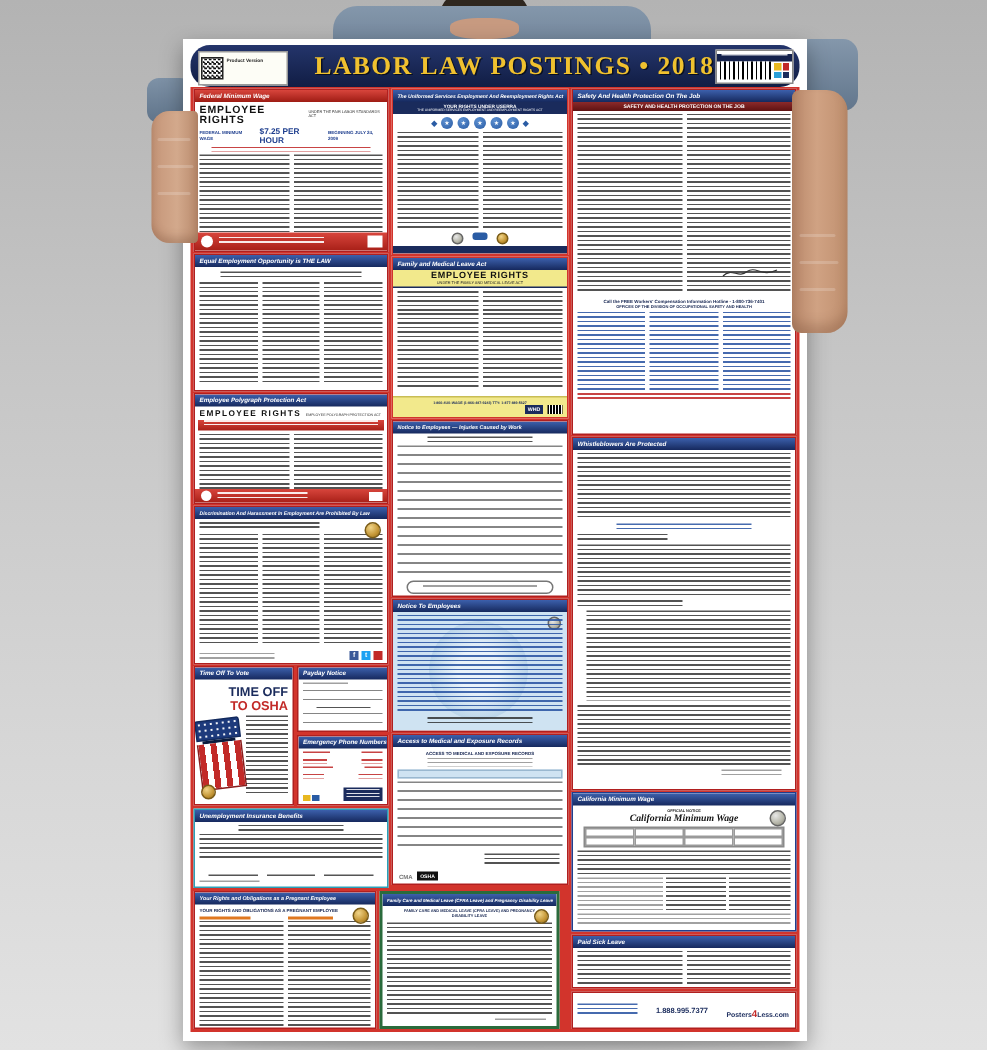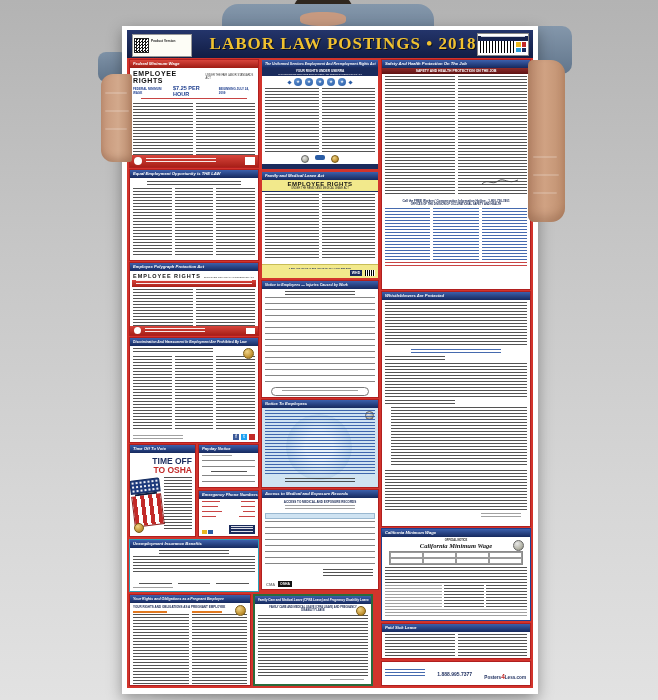--- a/index.html
+++ b/index.html
@@ -18,21 +18,21 @@
   .cuff-r{position:absolute;left:530px;top:26px;width:42px;height:48px;background:linear-gradient(180deg,#8497ab,#62768c);border-radius:10px;}
   .arm-r{position:absolute;left:528px;top:60px;width:37px;height:162px;z-index:5;
          background:linear-gradient(90deg,#b9886a,#d0a283 45%,#c0906f);border-radius:5px 14px 14px 6px;
          box-shadow:inset 0 -6px 8px rgba(90,50,30,.25);}
   .finger{position:absolute;background:rgba(255,255,255,.18);height:2px;border-radius:2px;}
   .floor-shadow{position:absolute;left:150px;top:688px;width:380px;height:12px;background:rgba(0,0,0,.10);border-radius:50%;filter:blur(3px);}
   
   .poster{position:absolute;left:122px;top:26px;width:416px;height:668px;background:#fff;z-index:2;
           box-shadow:0 5px 14px rgba(0,0,0,.35);}
   .poster-inner{position:absolute;left:5px;top:4px;width:406px;height:660px;}
-  .masthead{position:absolute;left:0;top:0;width:406px;height:28px;background:linear-gradient(180deg,#24356b,#111d44);}
+  .masthead{position:absolute;left:0;top:0;width:406px;height:28px;background:linear-gradient(180deg,#24356b,#111d44);border-radius:13px;}
   .masthead-title{position:absolute;left:66px;top:2px;width:300px;height:24px;line-height:24px;text-align:center;
       font-family:"Liberation Serif",serif;font-weight:bold;font-size:17px;letter-spacing:1px;color:#f0c12f;
       text-shadow:1px 1px 0 rgba(0,0,0,.6);white-space:nowrap;}
   .prod-label{position:absolute;left:5px;top:4px;width:56px;height:19px;background:#fdfdf6;border:1px solid #999;display:flex;align-items:center;gap:2px;padding:1px;}
   .qr{width:13px;height:13px;border:1px solid #222;
       background:repeating-conic-gradient(#111 0% 25%,#fff 0% 50%);background-size:3px 3px;}
   .prod-txt{flex:1;overflow:hidden;}
   .prod-l1{font-size:3.2px;font-weight:bold;color:#222;line-height:4px;white-space:nowrap;}
   .prod-l2{font-size:2.6px;color:#333;line-height:3.5px;white-space:nowrap;}
   .barcode-box{position:absolute;right:4px;top:3px;width:50px;height:21px;background:#fff;border:1px solid #888;}

